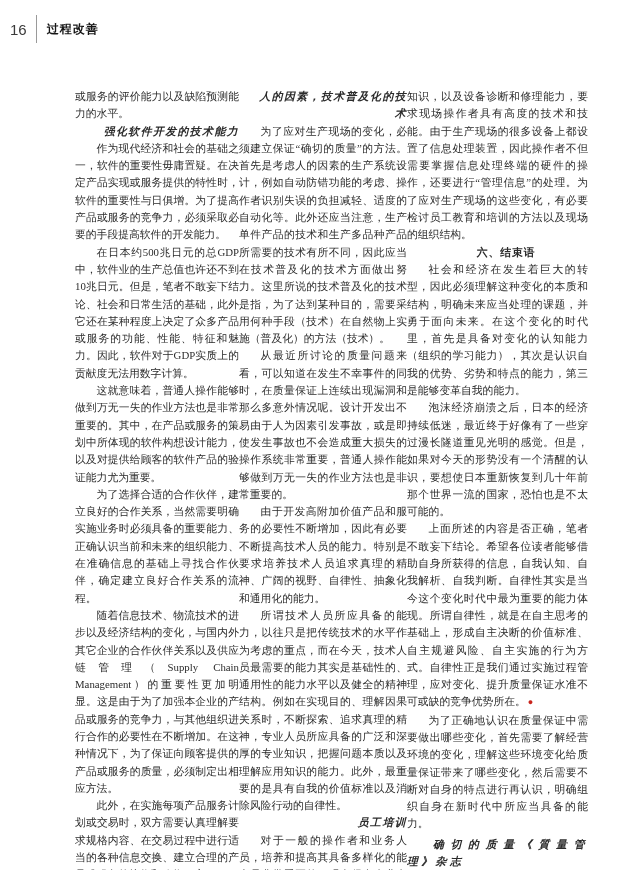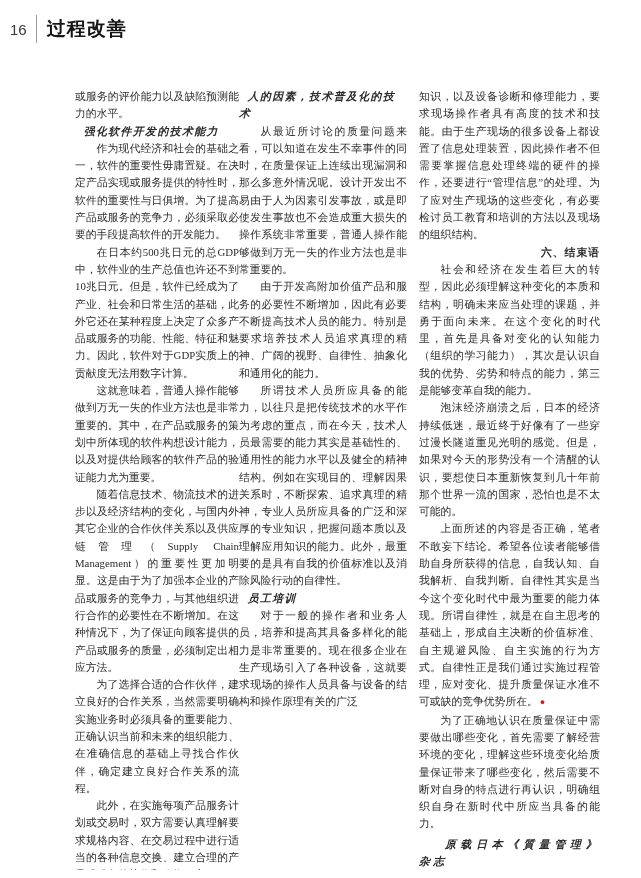--- a/index.html
+++ b/index.html
@@ -34,71 +34,71 @@
     padding-right: 9px;
   }
   .header-divider {
     width: 1px;
     height: 28px;
     background: #9a9a9a;
     margin-right: 10px;
   }
   .section-title {
     font-family: "Liberation Sans", "DejaVu Sans", sans-serif;
-    font-size: 19px;
+    font-size: 12px;
     font-weight: bold;
     color: #151515;
     letter-spacing: 1px;
   }
   
   .columns {
     position: absolute;
     top: 88px;
     left: 75px;
     display: flex;
   }
   .col {
     height: 782px;
     overflow: hidden;
     text-align: justify;
   }
   .col-1 { width: 164px; }
   .col-2 { width: 168px; }
-  .col-3 { width: 181px; margin-left: 12px; }
+  .col-3 { width: 181px; }
   .col p {
     margin: 0;
     font-size: 10.8px;
     line-height: 17.3px;
     color: #2b2b2b;
   }
   .para { text-indent: 2em; }
   .cont { text-indent: 0; }
   
   .subhead {
     margin: 1px 0;
     font-size: 11.2px;
     line-height: 17.3px;
     font-weight: bold;
     font-style: italic;
     letter-spacing: 1.5px;
     text-indent: 0.8em;
     color: #1d1d1d;
-    text-align: left;
+    text-align: right;
   }
   
   .chapterhead {
     margin: 7px 0 5px 0;
     font-family: "Liberation Sans", "DejaVu Sans", sans-serif;
     font-size: 13.5px;
     line-height: 18px;
     font-weight: bold;
     letter-spacing: 1px;
     text-indent: 1.6em;
     color: #b05230;
-    text-align: right;
+    text-align: center;
   }
   .endmark {
     color: #c9241c;
     font-size: 9px;
     margin-left: 2px;
   }
   
   .source-note {
     margin-top: 3px;
     font-style: italic;
@@ -122,43 +122,44 @@
     <span class="header-divider"></span>
     <span class="section-title">过程改善</span>
   </header>
 
   <main class="columns">
 
     <section class="col col-1">
       <p class="cont">或服务的评价能力以及缺陷预测能力的水平。</p>
       <p class="subhead">强化软件开发的技术能力</p>
       <p class="para">作为现代经济和社会的基础之一，软件的重要性毋庸置疑。在决定产品实现或服务提供的特性时，软件的重要性与日俱增。为了提高产品或服务的竞争力，必须采取必要的手段提高软件的开发能力。</p>
-      <p class="para">在日本约500兆日元的总GDP中，软件业的生产总值也许还不到10兆日元。但是，软件已经成为了产业、社会和日常生活的基础，此外它还在某种程度上决定了众多产品或服务的功能、性能、特征和魅力。因此，软件对于GDP实质上的贡献度无法用数字计算。</p>
+      <p class="para">在日本约500兆日元的总GDP中，软件业的生产总值也许还不到10兆日元。但是，笔者不敢妄下结论、社会和日常生活的基础，此外它还在某种程度上决定了众多产品或服务的功能、性能、特征和魅力。因此，软件对于GDP实质上的贡献度无法用数字计算。</p>
       <p class="para">这就意味着，普通人操作能够做到万无一失的作业方法也是非常重要的。其中，在产品或服务的策划中所体现的软件构想设计能力，以及对提供给顾客的软件产品的验证能力尤为重要。</p>
+      <p class="para">为了选择合适的合作伙伴，建立良好的合作关系，当然需要明确实施业务时必须具备的重要能力、正确认识当前和未来的组织能力、在准确信息的基础上寻找合作伙伴，确定建立良好合作关系的流程。</p>
       <p class="para">随着信息技术、物流技术的进步以及经济结构的变化，与国内外其它企业的合作伙伴关系以及供应链管理（Supply Chain Management）的重要性更加明显。这是由于为了加强本企业的产品或服务的竞争力，与其他组织进行合作的必要性在不断增加。在这种情况下，为了保证向顾客提供的产品或服务的质量，必须制定出相应方法。</p>
-      <p class="para">为了选择合适的合作伙伴，建立良好的合作关系，当然需要明确实施业务时必须具备的重要能力、正确认识当前和未来的组织能力、在准确信息的基础上寻找合作伙伴，确定建立良好合作关系的流程。</p>
       <p class="para">此外，在实施每项产品服务计划或交易时，双方需要认真理解要求规格内容、在交易过程中进行适当的各种信息交换、建立合理的产品或服务的接收和验收程序。</p>
     </section>
 
     <section class="col col-2">
       <p class="subhead">人的因素，技术普及化的技术</p>
+      <p class="para">为了应对生产现场的变化，必须建立保证“确切的质量”的方法。首先是考虑人的因素的生产系统设计，例如自动防错功能的考虑、操作者识别失误的负担减轻、适度的自动化等。此外还应当注意，生产单件产品的技术和生产多品种产品所需要的技术有所不同，因此应当在技术普及化的技术方面做出努力。这里所说的技术普及化的技术是指，为了达到某种目的，需要采用何种手段（技术）在自然物上实施（普及化）的方法（技术）。</p>
       <p class="para">从最近所讨论的质量问题来看，可以知道在发生不幸事件的同时，在质量保证上连续出现漏洞和那么多意外情况呢。设计开发出不易由于人为因素引发事故，或是即使发生事故也不会造成重大损失的操作系统非常重要，普通人操作能够做到万无一失的作业方法也是非常重要的。</p>
       <p class="para">由于开发高附加价值产品和服务的必要性不断增加，因此有必要不断提高技术人员的能力。特别是要求培养技术人员追求真理的精神、广阔的视野、自律性、抽象化和通用化的能力。</p>
       <p class="para">所谓技术人员所应具备的能力，以往只是把传统技术的水平作为考虑的重点，而在今天，技术人员最需要的能力其实是基础性的、通用性的能力水平以及健全的精神结构。例如在实现目的、理解因果关系时，不断探索、追求真理的精神，专业人员所应具备的广泛和深厚的专业知识，把握问题本质以及理解应用知识的能力。此外，最重要的是具有自我的价值标准以及消除风险行动的自律性。</p>
       <p class="subhead">员工培训</p>
       <p class="para">对于一般的操作者和业务人员，培养和提高其具备多样化的能力是非常重要的。现在很多企业在生产现场引入了各种设备，这就要求现场的操作人员具备与设备的结构和操作原理有关的广泛</p>
     </section>
 
     <section class="col col-3">
       <p class="cont">知识，以及设备诊断和修理能力，要求现场操作者具有高度的技术和技能。由于生产现场的很多设备上都设置了信息处理装置，因此操作者不但需要掌握信息处理终端的硬件的操作，还要进行“管理信息”的处理。为了应对生产现场的这些变化，有必要检讨员工教育和培训的方法以及现场的组织结构。</p>
       <p class="chapterhead">六、结束语</p>
       <p class="para">社会和经济在发生着巨大的转型，因此必须理解这种变化的本质和结构，明确未来应当处理的课题，并勇于面向未来。在这个变化的时代里，首先是具备对变化的认知能力（组织的学习能力），其次是认识自我的优势、劣势和特点的能力，第三是能够变革自我的能力。</p>
       <p class="para">泡沫经济崩溃之后，日本的经济持续低迷，最近终于好像有了一些穿过漫长隧道重见光明的感觉。但是，如果对今天的形势没有一个清醒的认识，要想使日本重新恢复到几十年前那个世界一流的国家，恐怕也是不太可能的。</p>
       <p class="para"><span>上面所述的内容是否正确，笔者不敢妄下结论。希望各位读者能够借助自身所获得的信息，自我认知、自我解析、自我判断。自律性其实是当今这个变化时代中最为重要的能力体现。所谓自律性，就是在自主思考的基础上，形成自主决断的价值标准、自主规避风险、自主实施的行为方式。自律性正是我们通过实施过程管理，应对变化、提升质量保证水准不可或缺的竞争优势所在。</span><span class="endmark">●</span></p>
       <p class="para">为了正确地认识在质量保证中需要做出哪些变化，首先需要了解经营环境的变化，理解这些环境变化给质量保证带来了哪些变化，然后需要不断对自身的特点进行再认识，明确组织自身在新时代中所应当具备的能力。</p>
       <div class="source-note">
-        <div class="source-line1">原载日本《質量管理》杂志</div>
+        <div class="source-line1">确切的质量《質量管理》杂志</div>
 
       </div>
     </section>
 
   </main>
 </div>
 
 </body></html>

